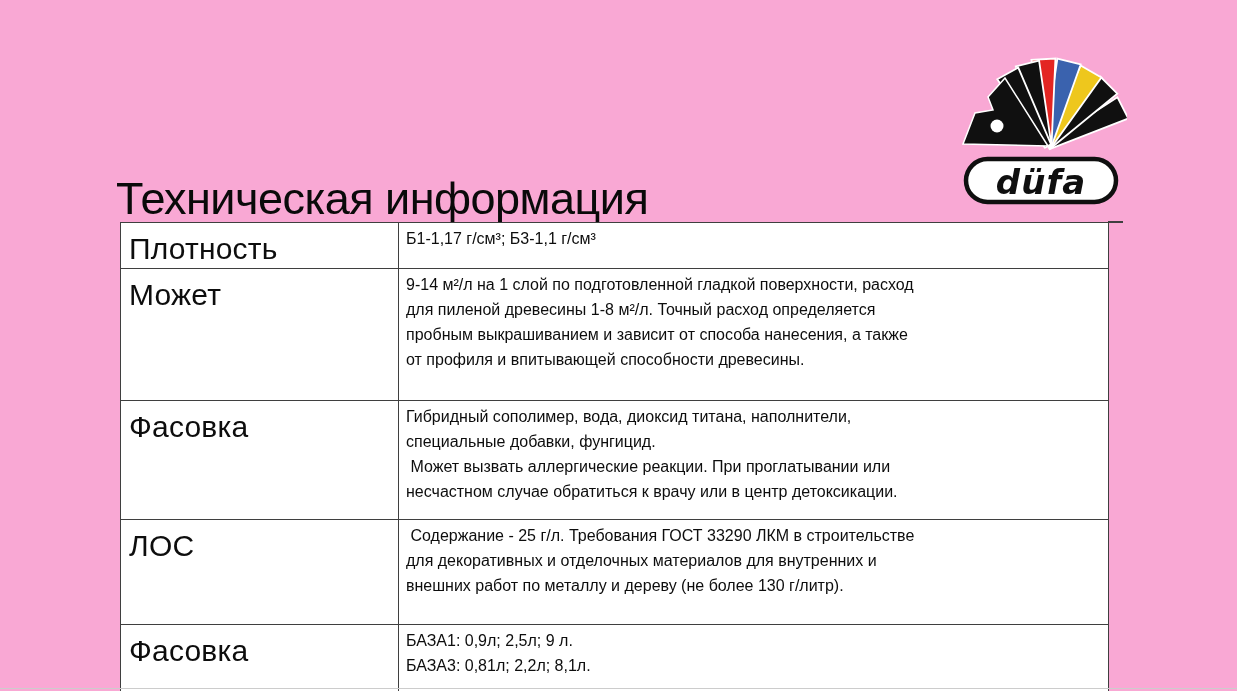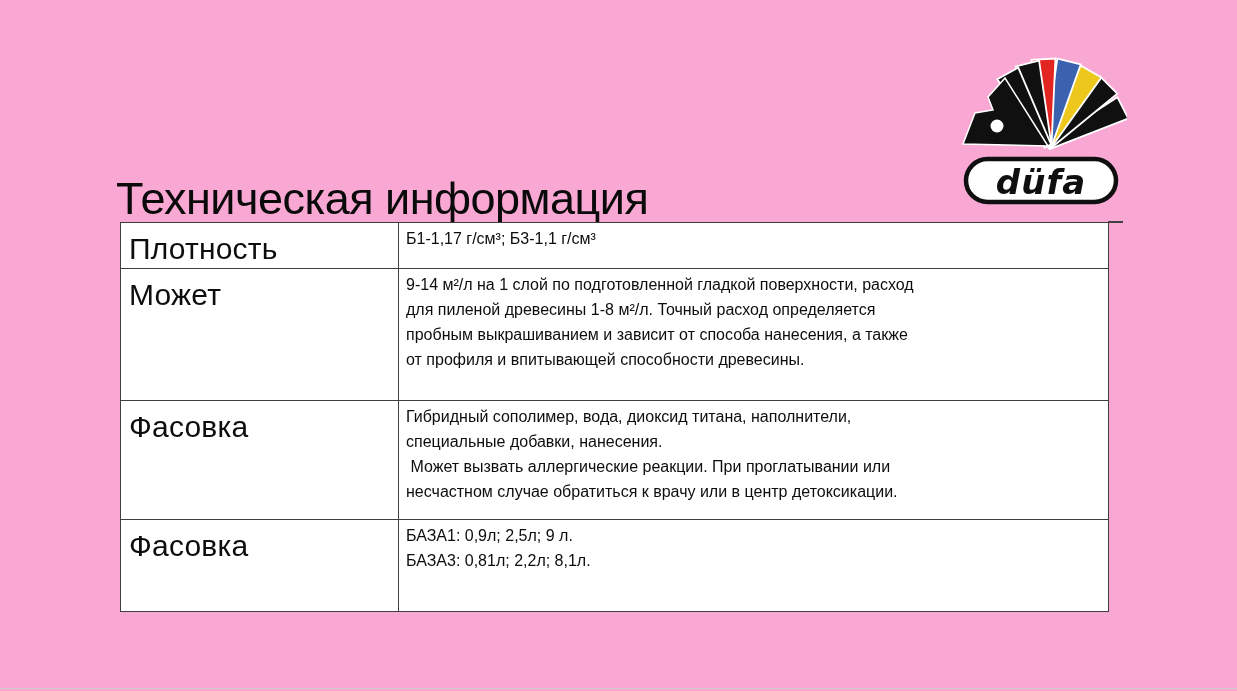--- a/index.html
+++ b/index.html
@@ -141,23 +141,29 @@
       <tr class="row-2">
         <td class="label-cell">Может</td>
         <td class="value-cell">9-14 м²/л на 1 слой по подготовленной гладкой поверхности, расход
 для пиленой древесины 1-8 м²/л. Точный расход определяется
 пробным выкрашиванием и зависит от способа нанесения, а также
 от профиля и впитывающей способности древесины.</td>
       </tr>
       <tr class="row-3">
         <td class="label-cell">Фасовка</td>
         <td class="value-cell">Гибридный сополимер, вода, диоксид титана, наполнители,
-специальные добавки, нанесения.
+специальные добавки, фунгицид.
  Может вызвать аллергические реакции. При проглатывании или
 несчастном случае обратиться к врачу или в центр детоксикации.</td>
+      </tr>
+      <tr class="row-4">
+        <td class="label-cell">ЛОС</td>
+        <td class="value-cell"> Содержание - 25 г/л. Требования ГОСТ 33290 ЛКМ в строительстве
+для декоративных и отделочных материалов для внутренних и
+внешних работ по металлу и дереву (не более 130 г/литр).</td>
       </tr>
       <tr class="row-5">
         <td class="label-cell">Фасовка</td>
         <td class="value-cell">БАЗА1: 0,9л; 2,5л; 9 л.
 БАЗА3: 0,81л; 2,2л; 8,1л.</td>
       </tr>
     </tbody>
   </table>
 
   <div class="top-border-ext"></div>

